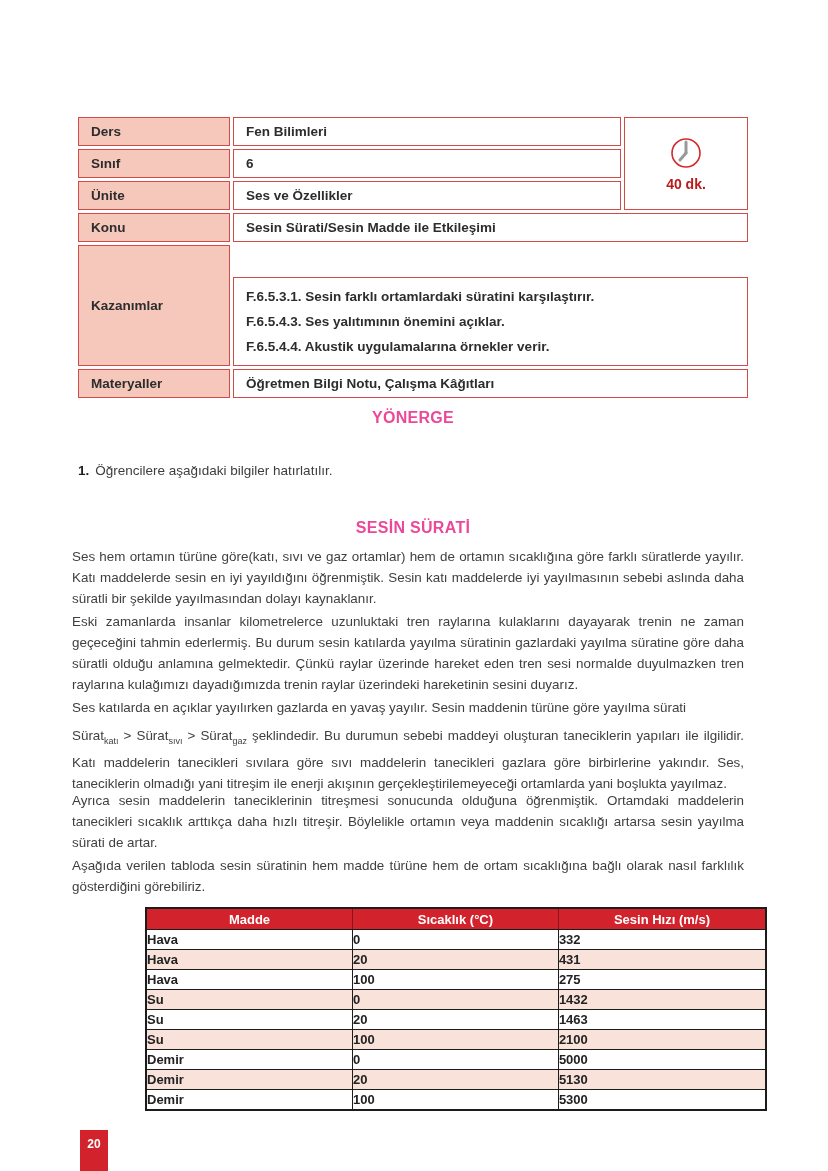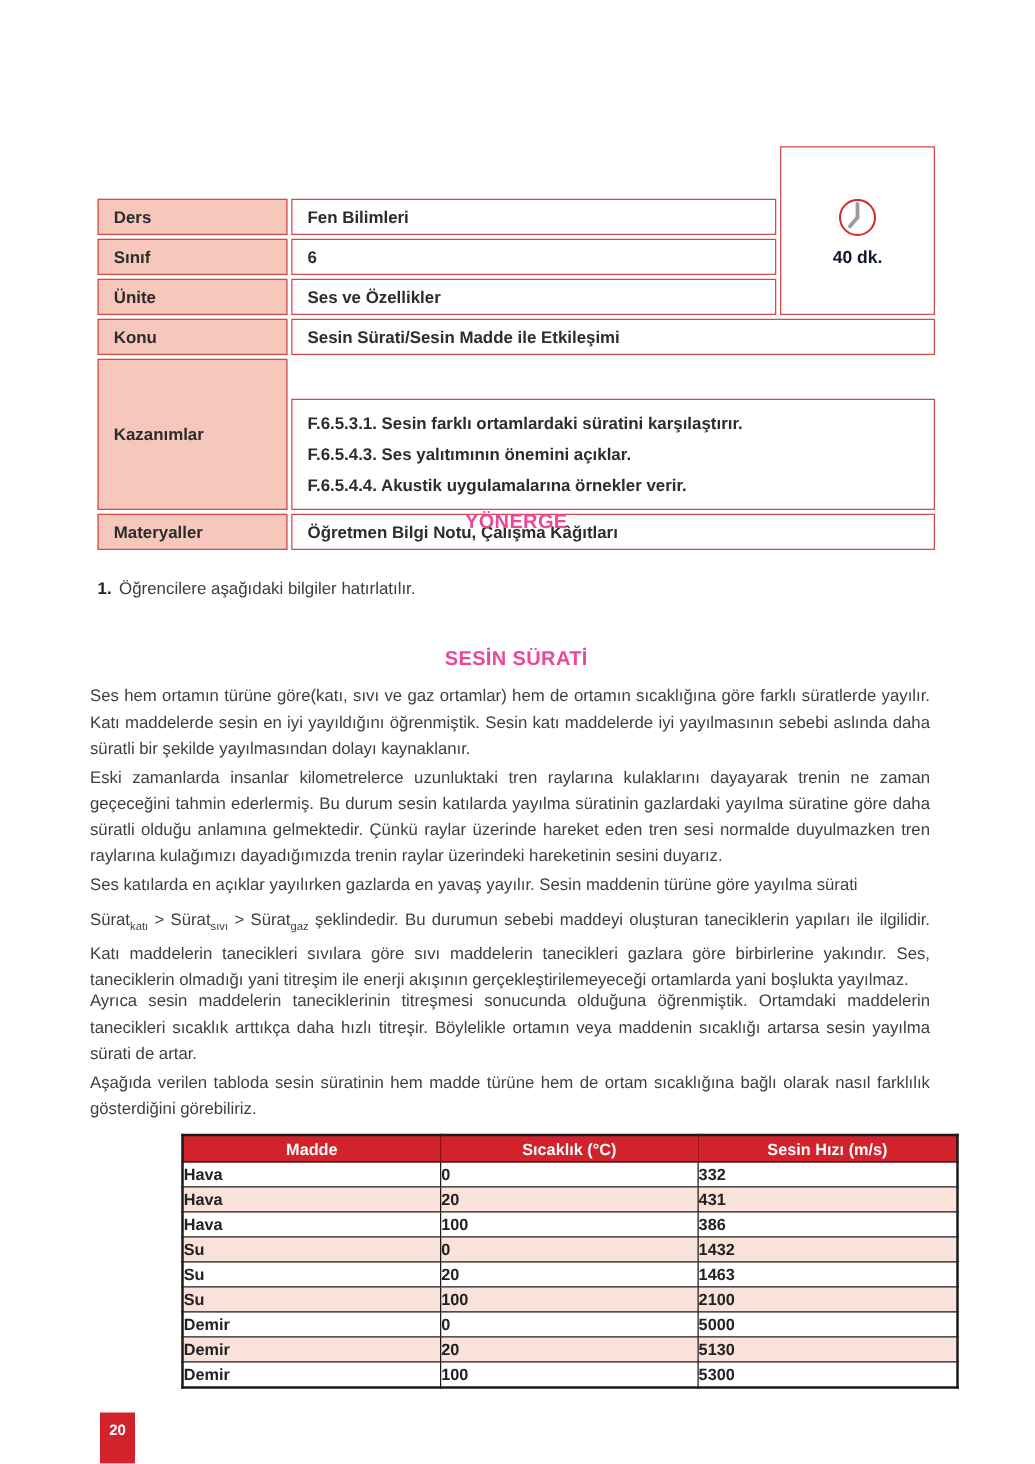--- a/index.html
+++ b/index.html
@@ -11,27 +11,27 @@
   .info-table{
     position:absolute;left:78px;top:117px;width:670px;
     display:grid;grid-template-columns:152px 388px 124px;gap:3px;
   }
   .info-cell{
     border:1px solid #d14b48;background:#ffffff;
     font-size:13.5px;font-weight:bold;color:#2d2d2d;
     display:flex;align-items:center;padding:0 12px;min-height:27px;
   }
   .info-label{background:#f5c8bb;}
-  .cell-r1{grid-row:1;margin-top:42px;} .cell-r2{grid-row:2;} .cell-r3{grid-row:3;}
+  .cell-r1{grid-row:1;} .cell-r2{grid-row:2;} .cell-r3{grid-row:3;}
   .span23{grid-column:2/4;}
   .clock-cell{
     grid-column:3;grid-row:1/4;border:1px solid #d14b48;background:#fff;
     display:flex;flex-direction:column;align-items:center;justify-content:center;gap:6px;
   }
-  .clock-cell .duration{font-size:14px;font-weight:bold;color:#0f172a;}
+  .clock-cell .duration{font-size:14px;font-weight:bold;color:#b91c1c;}
   .multi{flex-direction:column;align-items:flex-start;justify-content:center;padding:6px 12px;margin-top:32px;}
   .multi div{line-height:25px;}
   
   .h-red{
     position:absolute;left:78px;width:670px;text-align:center;
     color:#ec4899;font-weight:bold;font-size:16px;letter-spacing:.3px;
   }
   .step{
     position:absolute;left:78px;width:670px;font-size:13.5px;color:#3d3d3d;
   }
@@ -132,21 +132,21 @@
           <td>332</td>
         </tr>
         <tr class="alt">
           <td>Hava</td>
           <td>20</td>
           <td>431</td>
         </tr>
         <tr>
           <td>Hava</td>
           <td>100</td>
-          <td>386</td>
+          <td>275</td>
         </tr>
         <tr class="alt">
           <td>Su</td>
           <td>0</td>
           <td>1432</td>
         </tr>
         <tr>
           <td>Su</td>
           <td>20</td>
           <td>1463</td>

